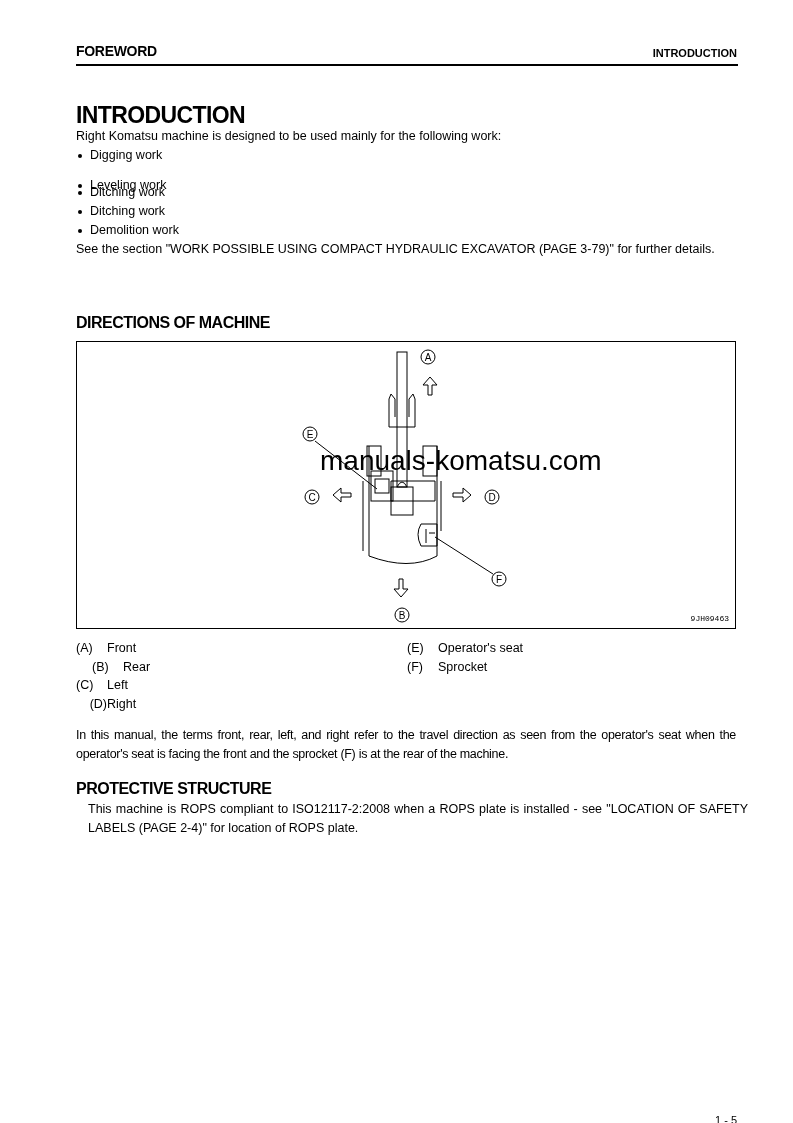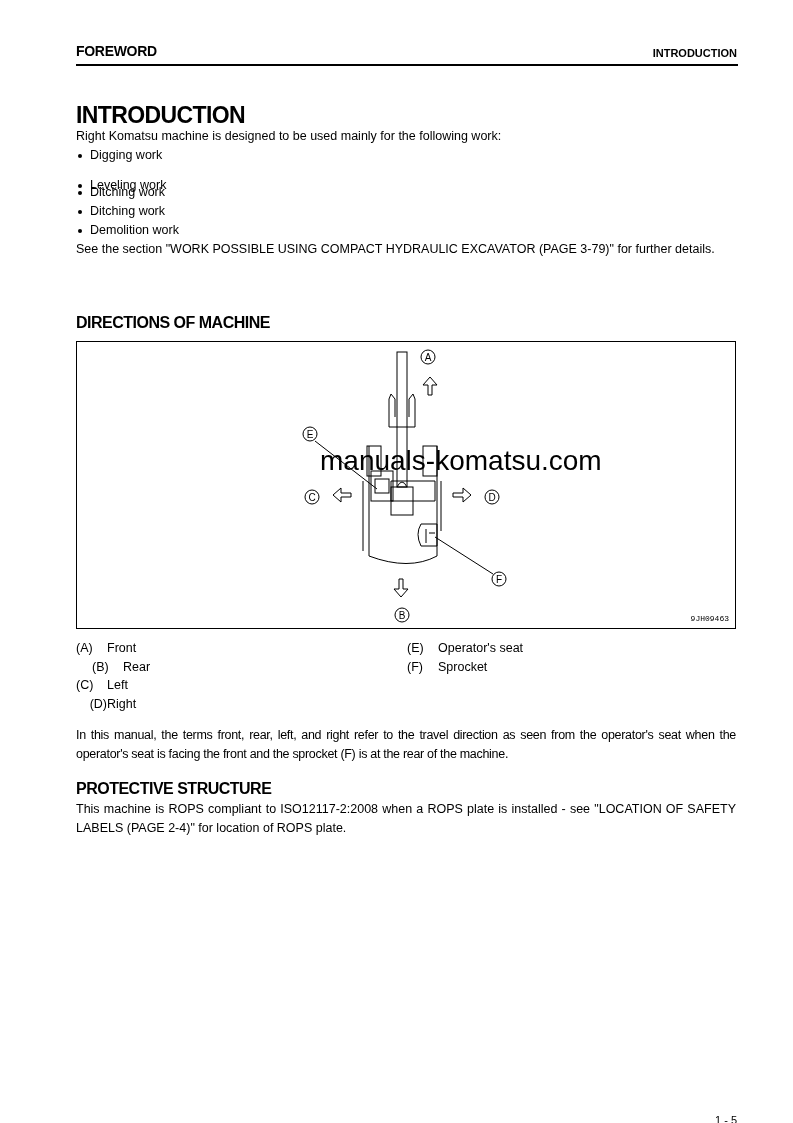--- a/index.html
+++ b/index.html
@@ -86,15 +86,15 @@
 <div class="abs leg" style="left:76px;top:641px;"><span class="k">(A)</span><span>Front</span></div>
 <div class="abs leg" style="left:92px;top:660px;"><span class="k">(B)</span><span>Rear</span></div>
 <div class="abs leg" style="left:76px;top:678px;"><span class="k">(C)</span><span>Left</span></div>
 <div class="abs leg" style="left:76px;top:697px;text-align:right;"><span class="k">(D)</span><span>Right</span></div>
 <div class="abs leg" style="left:407px;top:641px;"><span class="k">(E)</span><span>Operator's seat</span></div>
 <div class="abs leg" style="left:407px;top:660px;"><span class="k">(F)</span><span>Sprocket</span></div>
 
 <div class="abs p justify" style="left:76px;top:726px;letter-spacing:-0.3px;">In this manual, the terms front, rear, left, and right refer to the travel direction as seen from the operator's seat when the operator's seat is facing the front and the sprocket (F) is at the rear of the machine.</div>
 
 <div class="abs h2" style="left:76px;top:780px;">PROTECTIVE STRUCTURE</div>
-<div class="abs p justify" style="left:76px;top:800px;">This machine is ROPS compliant to ISO12117-2:2008 when a ROPS plate is installed - see "LOCATION OF SAFETY LABELS (PAGE 2-4)" for location of ROPS plate.</div>
+<div class="abs p justify" style="left:88px;top:800px;">This machine is ROPS compliant to ISO12117-2:2008 when a ROPS plate is installed - see "LOCATION OF SAFETY LABELS (PAGE 2-4)" for location of ROPS plate.</div>
 
 <div class="abs" style="right:56px;top:1114px;font-size:11px;">1 - 5</div>
 
 </body></html>

